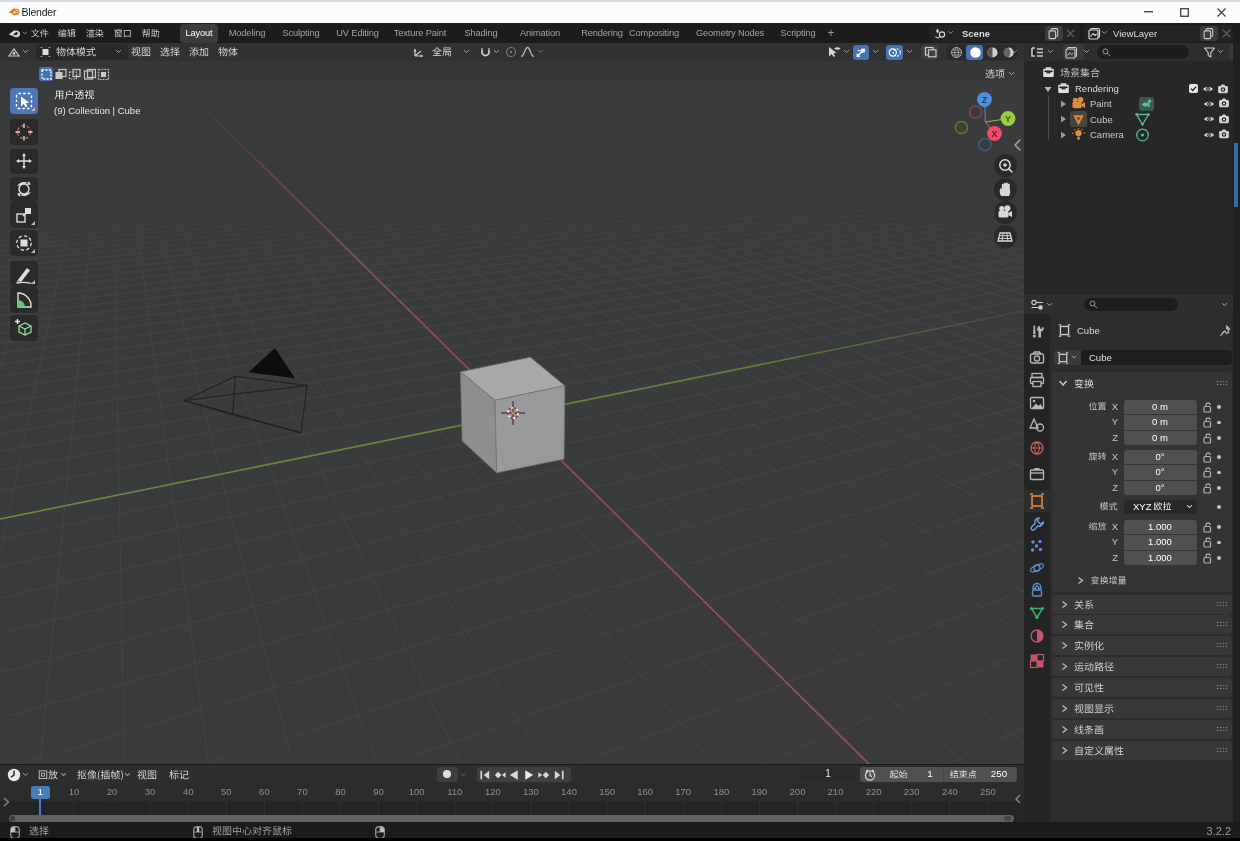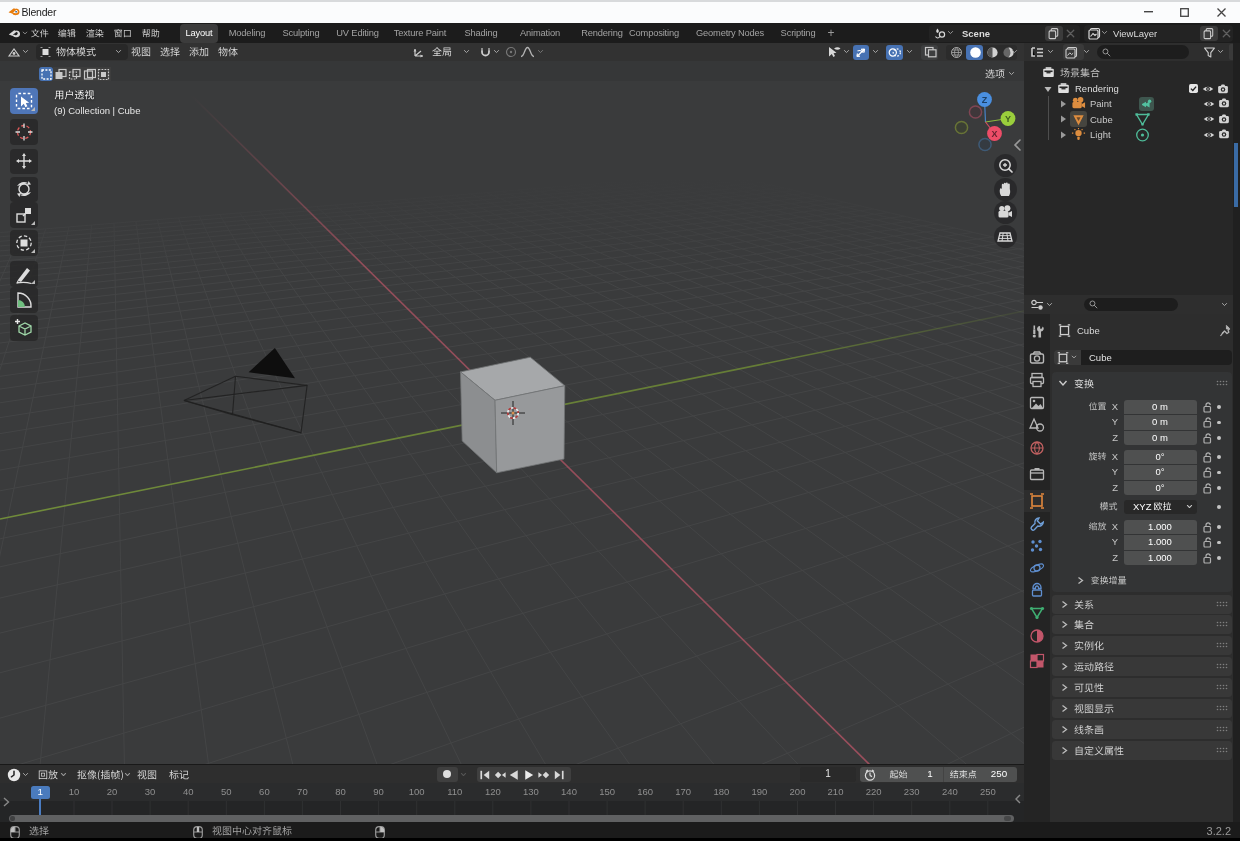--- a/index.html
+++ b/index.html
@@ -711,21 +711,21 @@
       <circle cx="8" cy="8.8" r="1.4" fill="#d4d4d4"></circle>
     </svg>
 <svg style="position:absolute;left:1059.0px;top:130.7px;" width="8" height="8" viewBox="0 0 8 8">
       <path d="M2 0.5 L7 4 L2 7.5 Z" fill="#9a9a9a"></path>
     </svg>
 <svg style="position:absolute;left:1071.0px;top:127.0px;" width="15" height="15" viewBox="0 0 16 15">
       <circle cx="8" cy="6" r="3.4" fill="#dd8d3f"></circle>
       <path d="M6.7 10 h2.6 v2 a1.3 1.3 0 0 1 -2.6 0 Z" fill="#dd8d3f"></path>
       <path d="M8 0.5 V2 M2.5 6 H1 M15 6 H13.5 M3.7 1.9 l1 1 M12.3 1.9 l-1 1" stroke="#dd8d3f" stroke-width="1.2"></path>
     </svg>
-<div style="position:absolute;left:1090.0px;top:130.1px;font-size:9.5px;color:#c9c9c9;font-weight:400;letter-spacing:0;white-space:nowrap;line-height:1">Light</div>
+<div style="position:absolute;left:1090.0px;top:130.1px;font-size:9.5px;color:#c9c9c9;font-weight:400;letter-spacing:0;white-space:nowrap;line-height:1">Camera</div>
 <svg style="position:absolute;left:1135.0px;top:127.5px;" width="15" height="14" viewBox="0 0 15 14">
       <circle cx="7.5" cy="7" r="5.8" fill="none" stroke="#4fbd9a" stroke-width="1.3"></circle>
       <circle cx="7.5" cy="7" r="1.6" fill="#4fbd9a"></circle>
     </svg>
 <svg style="position:absolute;left:1203.0px;top:128.5px;" width="12" height="12" viewBox="0 0 16 16">
       <path d="M1 8 Q8 2 15 8 Q8 14 1 8 Z" fill="#d4d4d4"></path>
       <circle cx="8" cy="8" r="2.6" fill="#262626"></circle>
       <circle cx="8" cy="8" r="1.1" fill="#d4d4d4"></circle>
     </svg>
 <svg style="position:absolute;left:1218.0px;top:128.0px;" width="12" height="12" viewBox="0 0 16 16">

